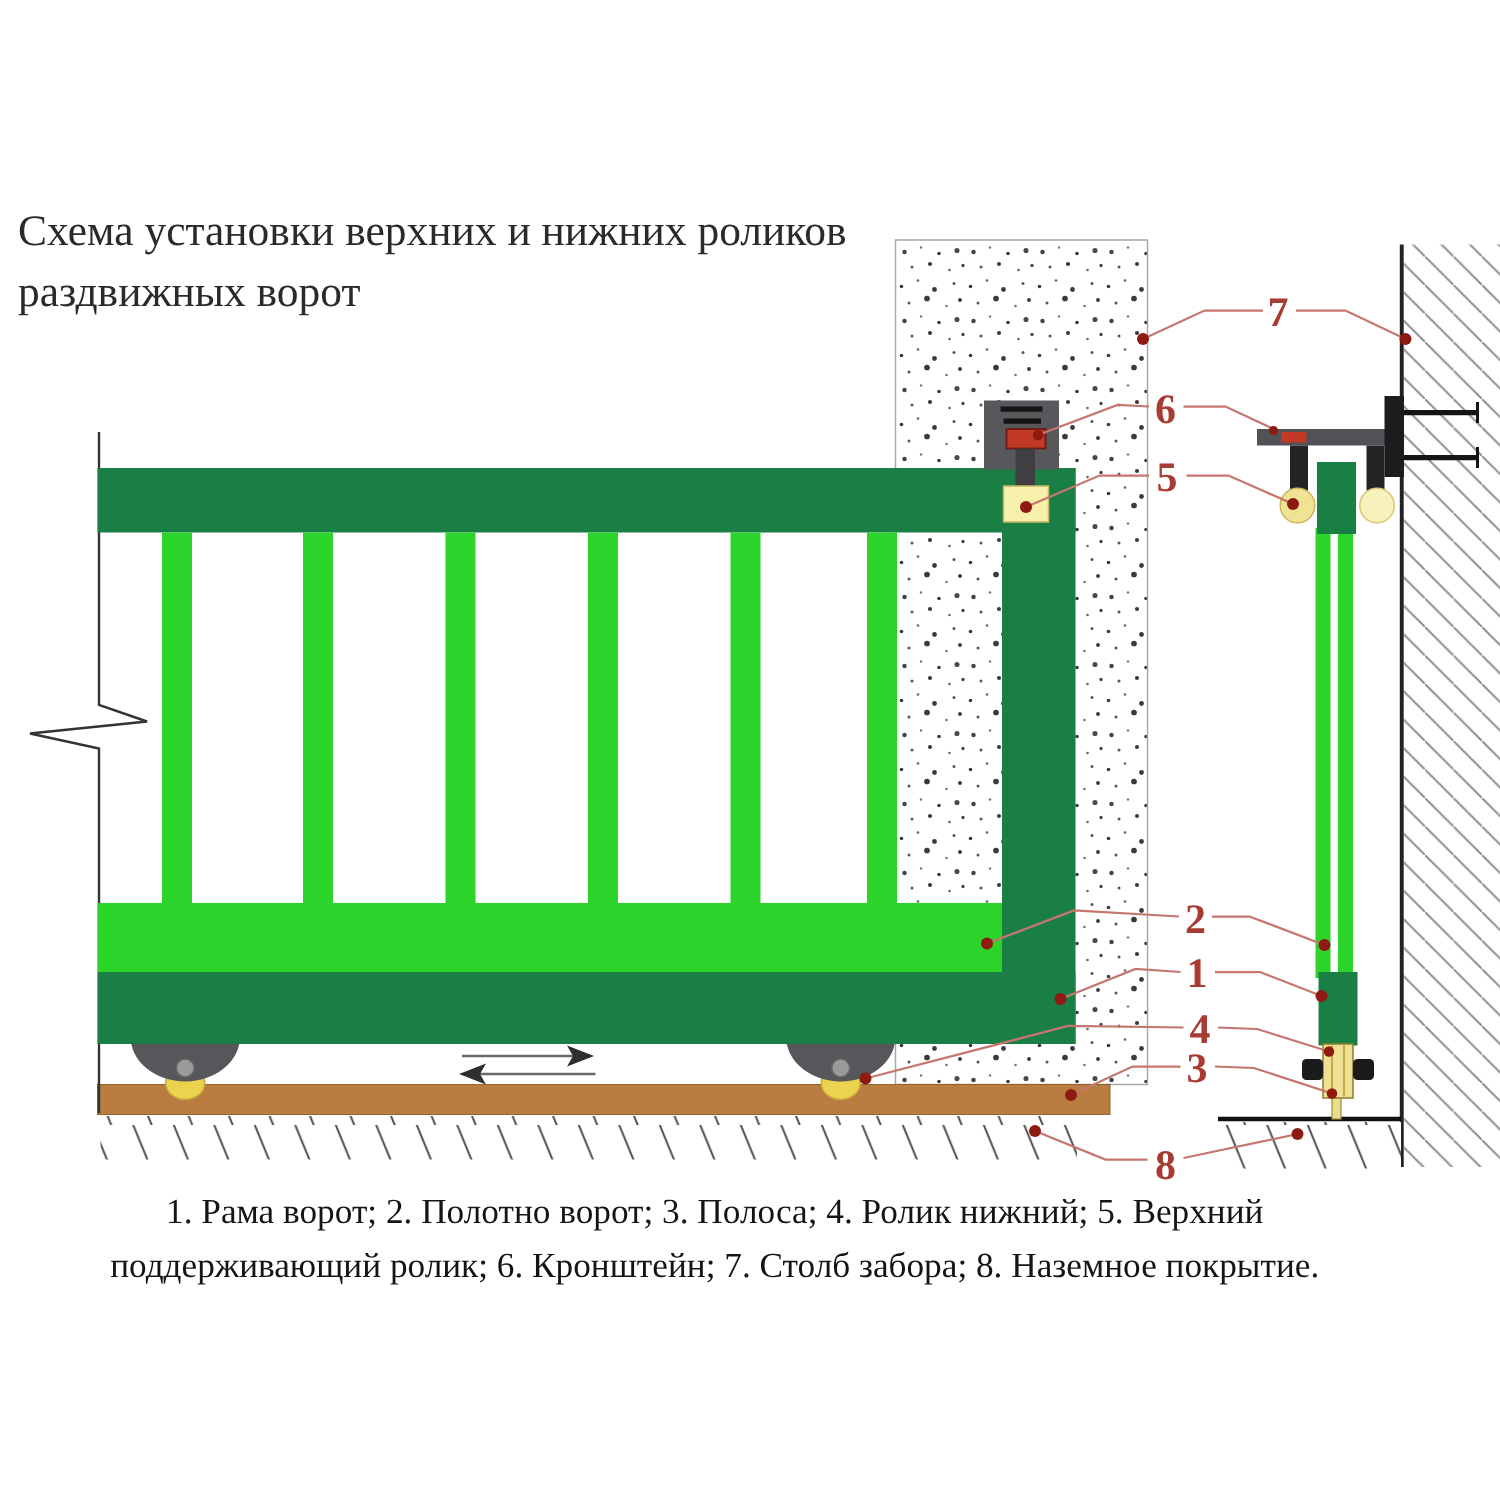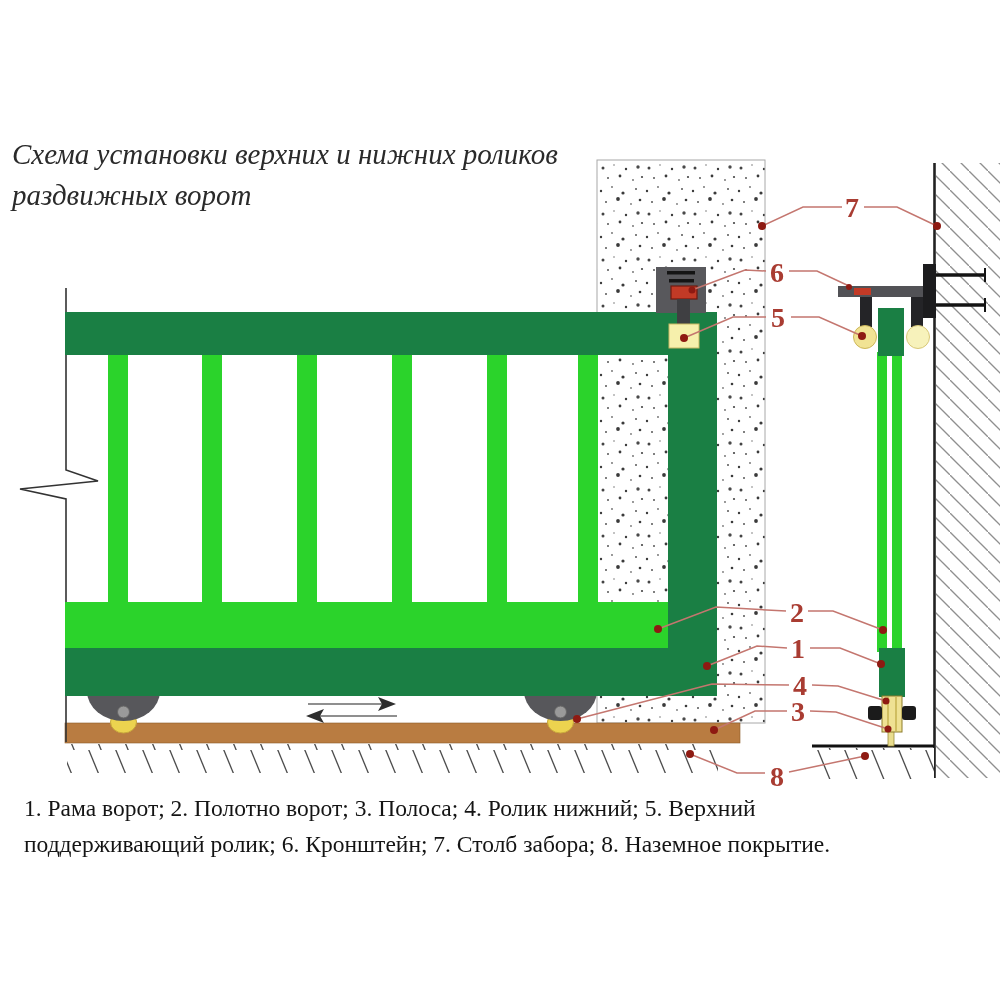--- a/index.html
+++ b/index.html
@@ -1,21 +1,21 @@
 <!DOCTYPE html>
 <html><head>
 <meta charset="utf-8">
 <style>
   html,body{margin:0;padding:0;background:#fff;}
   .page{position:relative;width:1000px;height:1000px;background:#ffffff;overflow:hidden;
         font-family:"Liberation Serif", serif;}
   .title{position:absolute;left:12px;top:134px;width:575px;
-         font-size:29px;line-height:1.42;color:#2a2a2a;font-style:italic;}
+         font-size:29px;line-height:1.42;color:#2a2a2a;}
   .legend{position:absolute;left:24px;top:791px;width:905px;
-          font-size:23.5px;line-height:1.52;color:#141414;}
+          font-size:23.5px;line-height:1.52;color:#141414;text-align:center;}
   svg.diagram{position:absolute;left:0;top:0;width:1000px;height:1000px;}
   svg text.callout{font-family:"Liberation Serif", serif;font-size:28px;font-weight:bold;
                    fill:#a93c32;text-anchor:middle;}
 </style>
 </head>
 <body>
 
 <div class="page">
 
   <div class="title">Схема установки верхних и нижних роликов раздвижных ворот</div>

